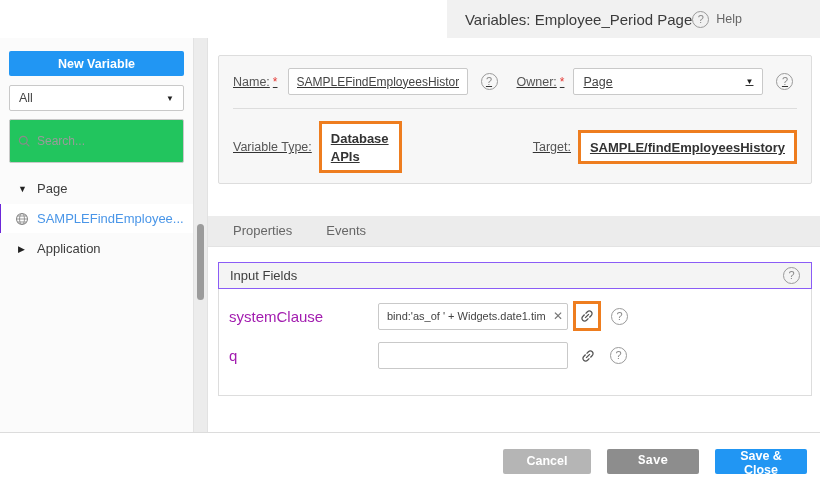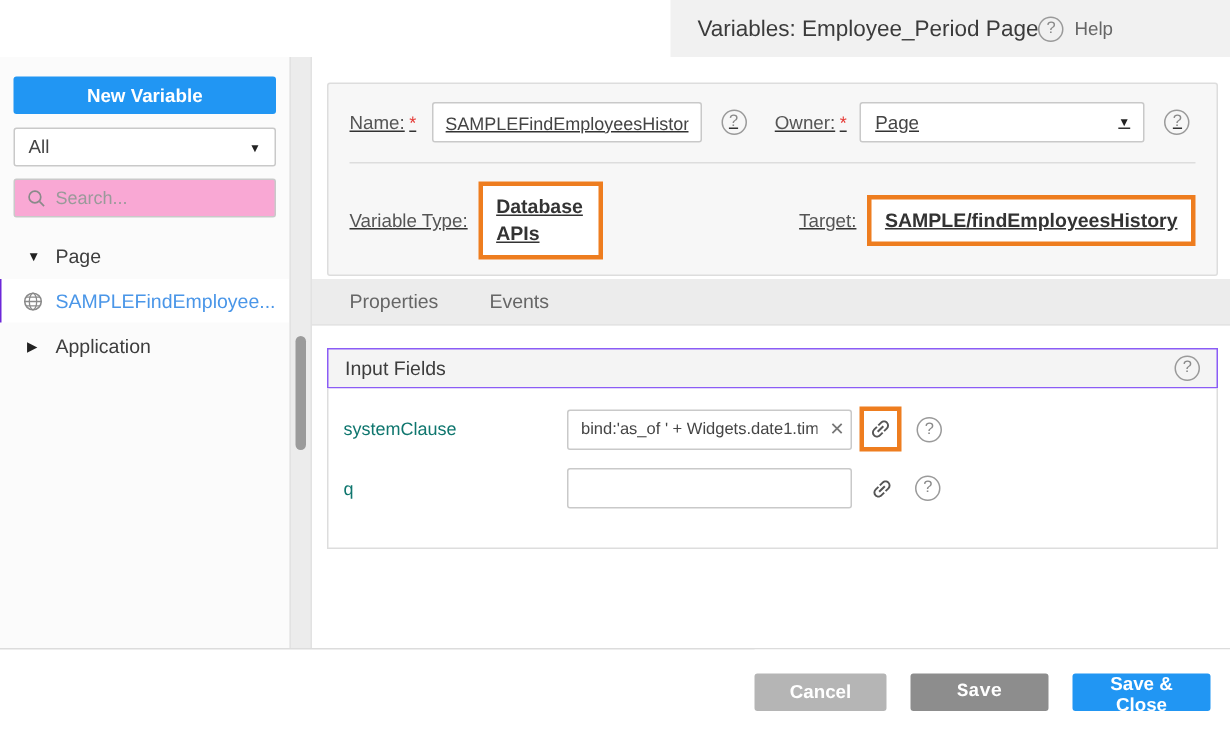--- a/index.html
+++ b/index.html
@@ -23,22 +23,22 @@
   .sidebar { width:193px; background:#fbfbfb; padding:13px 0 0 0; flex:0 0 auto; }
   .side-pad { padding:0 9px; }
   .new-var { display:block; width:100%; height:25px; background:#2196f3; color:#fff;
     border:none; border-radius:2px; font-size:12.5px; font-weight:bold; cursor:pointer;
     font-family:"Liberation Sans", sans-serif; }
   .select { background:#fff; border:1px solid #c9c9c9; border-radius:2px; height:26px;
     display:flex; align-items:center; justify-content:space-between; padding:0 9px;
     font-size:12.5px; color:#444; cursor:pointer; }
   .select .caret { font-size:8px; color:#222; }
   .filter-select { margin-top:9px; }
-  .searchbox { margin-top:8px; background:#f9a8d4; border:1px solid #c9c9c9; border-radius:2px;
-    height:26px; display:flex; align-items:center; padding:0 8px; gap:6px; }
+  .searchbox { margin-top:8px; background:#22c55e; border:1px solid #c9c9c9; border-radius:2px;
+    height:44px; display:flex; align-items:center; padding:0 8px; gap:6px; }
   .searchbox svg { flex:0 0 auto; }
   .searchbox input { border:none; outline:none; width:100%; font-size:12px; color:#444;
     font-family:"Liberation Sans", sans-serif; background:transparent; }
   .searchbox input::placeholder { color:#9a9a9a; }
   .tree { margin-top:12px; }
   .tree-row { height:27px; display:flex; align-items:center; gap:9px; padding-left:18px;
     font-size:13px; color:#3d3d3d; cursor:pointer; }
   .tree-row .arrow { font-size:9px; color:#222; width:10px; }
   .tree-leaf { height:29px; display:flex; align-items:center; gap:8px; padding-left:14px;
     font-size:13px; cursor:pointer; background:#fff; border-left:1px solid #6d28d9;
@@ -64,36 +64,36 @@
   .meta-row .qcircle { margin-left:13px; }
   .owner-lbl { margin-left:19px; }
   .owner-select { width:190px; margin-left:9px; height:27px; }
   .meta-div { border-top:1px solid #ddd; margin:13px 0 12px; }
   .hl-box { border:3px solid #ee7d1f; background:#fff; padding:5px 9px; margin-left:7px;
     display:inline-block; }
   .hl-box b { font-size:13px; color:#333; }
   .target-lbl { margin-left:131px; }
 
   
-  .tabs { margin-top:2px; background:#ececec; display:flex; height:31px;
+  .tabs { margin-top:32px; background:#ececec; display:flex; height:31px;
     border-bottom:1px solid #e3e3e3; padding-left:8px; }
   .tab { padding:0 17px; font-size:13px; color:#666; line-height:30px; cursor:pointer; }
   .tab.active { background:#fff; color:#333; border-top:3px solid #2196f3;
     border-left:1px solid #ddd; border-right:1px solid #ddd; line-height:26px;
     margin-bottom:-1px; }
 
   
   .fields-panel { margin:15px 8px 0 10px; }
   .fields-hdr { background:#f4f4f4; border:1px solid #8b5cf6; height:27px; display:flex;
     align-items:center; justify-content:space-between; padding:0 11px; font-size:13px; color:#3d3d3d; }
   .fields-body { border:1px solid #ddd; border-top:none; background:#fff;
     padding:12px 10px 26px; }
   .field-row { display:flex; align-items:center; margin-bottom:11px; }
   .field-row:last-child { margin-bottom:0; }
-  .field-lbl { width:149px; font-size:12px; color:#0f766e; flex:0 0 auto; }
+  .field-lbl { width:149px; font-size:15px; color:#a21caf; flex:0 0 auto; }
   .input-wrap { position:relative; width:190px; flex:0 0 auto; }
   .input-wrap .txt-input { width:100%; padding-right:22px; font-size:11px; }
   .clear-x { position:absolute; right:5px; top:50%; transform:translateY(-50%);
     font-size:12px; color:#777; cursor:pointer; }
   .link-btn { width:24px; height:24px; display:inline-flex; align-items:center;
     justify-content:center; cursor:pointer; margin-left:8px; flex:0 0 auto; }
   .link-hl { border:3px solid #ee7d1f; width:28px; height:30px; margin-left:5px; }
   .field-row .qcircle { margin-left:10px; }
 
   

